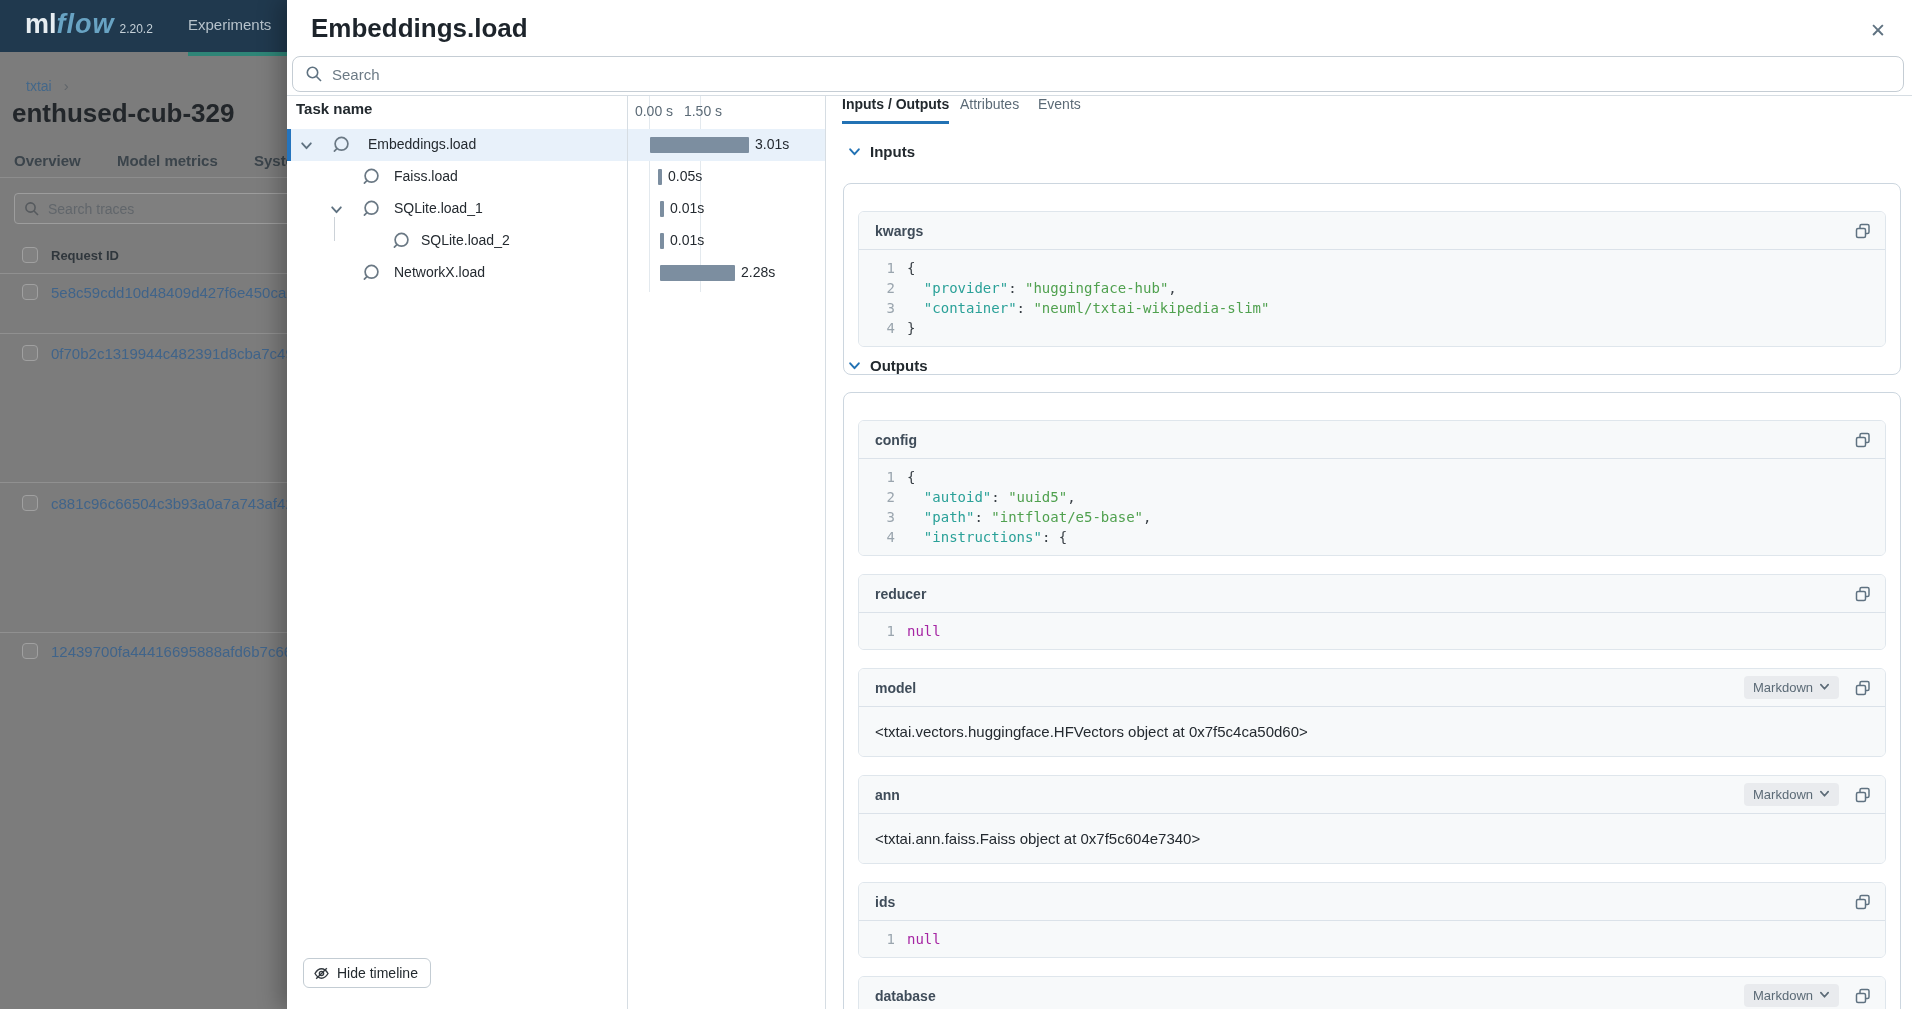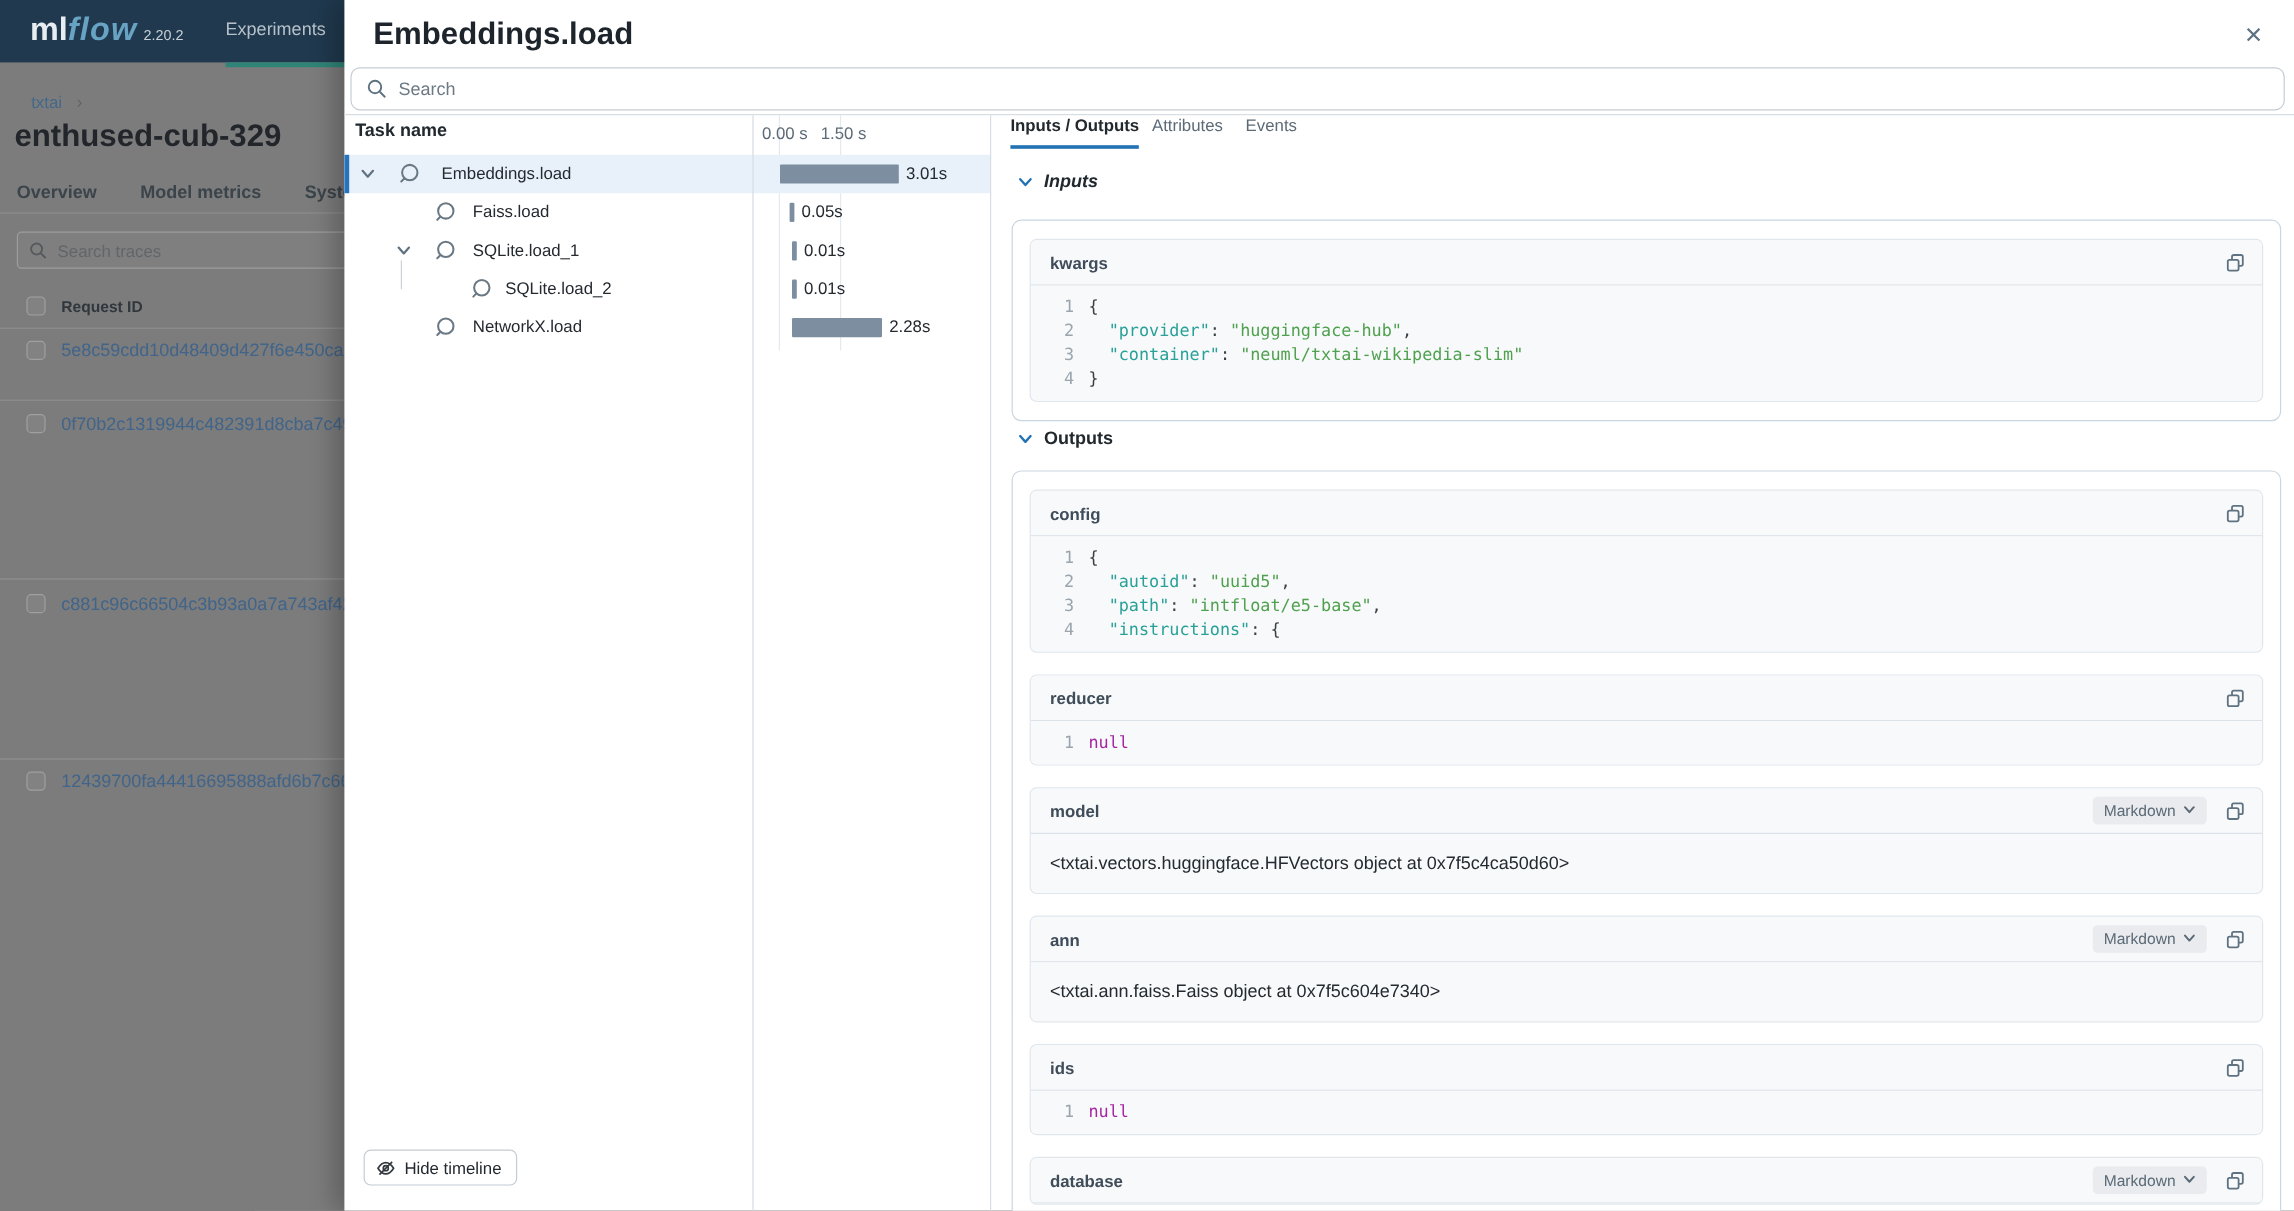--- a/index.html
+++ b/index.html
@@ -60,21 +60,21 @@
               border:1px solid #c3ccd3; border-radius:6px; display:flex; align-items:center; gap:7px;
               font-size:14px; color:#22292e; cursor:pointer; }
 
   
   .rtab { position:absolute; top:96px; height:28px; font-size:14px; display:flex; align-items:flex-start; }
   .rtab.active { font-weight:bold; color:#22292e; border-bottom:3px solid #2272b4; }
   .rtab.idle { color:#5b6a76; }
   .section-head { position:absolute; display:flex; align-items:center; gap:9px; }
   .section-head .stitle { font-size:15px; font-weight:bold; color:#22292e; }
   .section-box { position:absolute; left:556px; width:1058px; border:1px solid #ccd6df; border-radius:8px;
-                 background:#fff; padding:15px 14px; }
+                 background:#fff; padding:27px 14px; }
   .card { width:1028px; border:1px solid #dfe6ec; border-radius:6px; margin-bottom:18px; overflow:hidden; }
   .card:last-child { margin-bottom:0; }
   .card-head { height:38px; background:#f7f9fa; border-bottom:1px solid #dbe2e9; display:flex;
                align-items:center; padding:0 12px 0 16px; }
   .card-head .ctitle { font-size:14px; font-weight:bold; color:#3f4c59; flex:0 0 auto; }
   .card-head .spacer { flex:1; }
   .md-pill { display:flex; align-items:center; gap:6px; height:23px; padding:0 9px; background:#e9ebee;
              border-radius:4px; font-size:13px; color:#5b6a76; margin-right:14px; cursor:pointer; }
   .copy-btn { width:20px; height:20px; display:flex; align-items:center; justify-content:center; cursor:pointer; }
   .card-body { background:#f7f9fa; }
@@ -220,21 +220,21 @@
           <circle cx="8.5" cy="8.5" r="2.1" fill="none" stroke="#33393f" stroke-width="1.4"></circle>
           <line x1="3.2" y1="13.8" x2="13.8" y2="3.2" stroke="#33393f" stroke-width="1.4"></line>
         </svg>
       <span>Hide timeline</span>
     </button>
 
     <div class="rtab active" style="left:555px;">Inputs / Outputs</div>
     <div class="rtab idle" style="left:673px;">Attributes</div>
     <div class="rtab idle" style="left:751px;">Events</div>
 
-    <div class="section-head" style="left:561px; top:143px;font-style:italic;">
+    <div class="section-head" style="left:561px; top:143px;">
       <svg width="13" height="13" viewBox="0 0 12 12">
           <polyline points="2,4 6,8.5 10,4" fill="none" stroke="#2272b4" stroke-width="1.8" stroke-linecap="round" stroke-linejoin="round"></polyline>
         </svg>
       <span class="stitle">Inputs</span>
     </div>
     <div class="section-box" style="top:183px;">
       <div id="cards-0">
           <div class="card">
             <div class="card-head">
               <span class="ctitle">kwargs</span>

